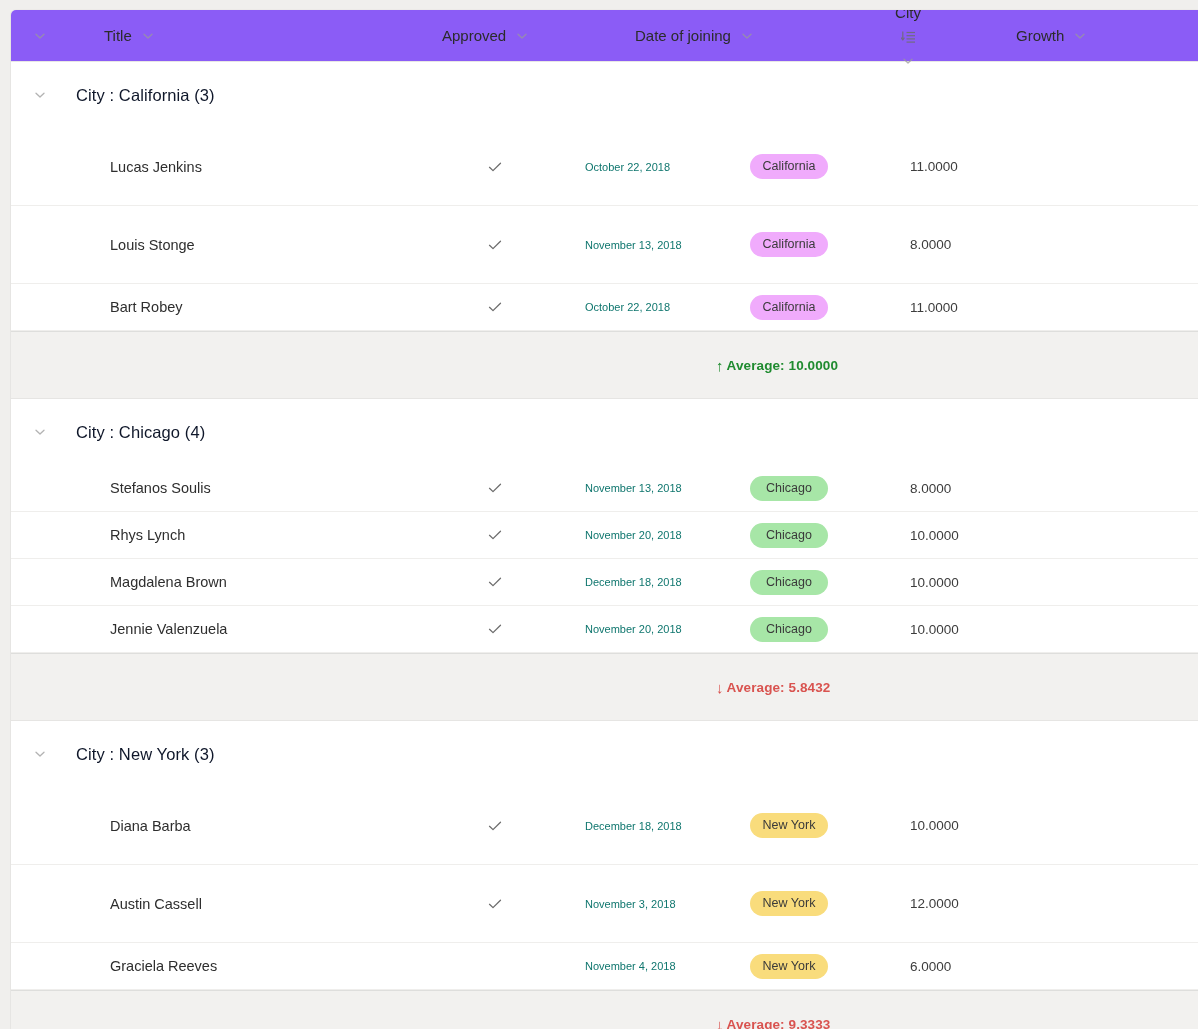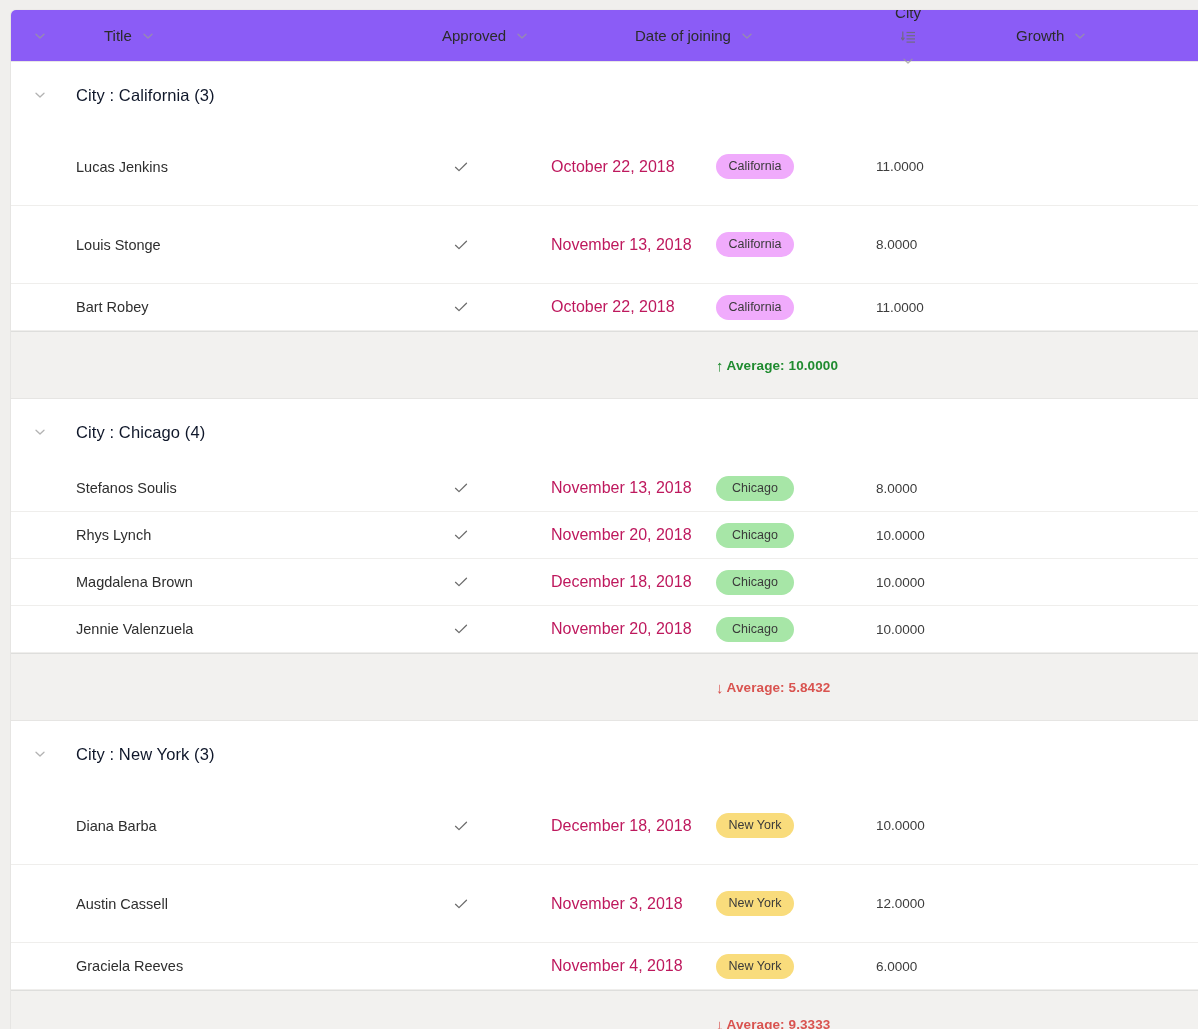--- a/index.html
+++ b/index.html
@@ -86,35 +86,36 @@
     padding-left: 15px;
     letter-spacing: .1px;
   }
 
   
   .data-row {
     display: flex;
     align-items: center;
     background: #ffffff;
     border-bottom: 1px solid #efeeec;
+    padding-left: 34px;
   }
   .data-row.tall  { height: 78px; }
   .data-row.short { height: 47px; }
 
   .cell {
     font-size: 14px;
     color: #3d3d3d;
     display: flex;
     align-items: center;
     white-space: nowrap;
   }
   .c-expander { width: 50px; padding-left:8px;}
   .c-title    { width: 325px; padding-left: 15px; color:#2e2e2e; font-size:14.5px;}
   .c-approved { width: 165px; justify-content: flex-start; padding-left: 66px;}
-  .c-date     { width: 165px; color:#be185d; font-size:16px;}
+  .c-date     { width: 165px; color:#0f766e; font-size:11px;}
   .c-city     { width: 160px; }
   .c-growth   { flex: 1 1 auto; color:#3d3d3d; font-size:13.5px;}
 
   .tick { width: 18px; height: 18px; display:block; opacity:.82;}
   .tick svg { display:block; width:18px; height:18px;}
   .tick.empty { visibility: hidden; }
 
   .badge {
     display: inline-flex;
     align-items: center;

